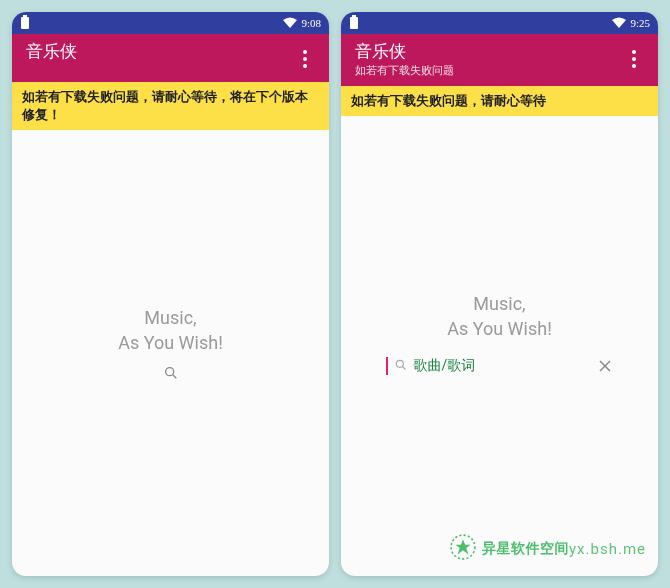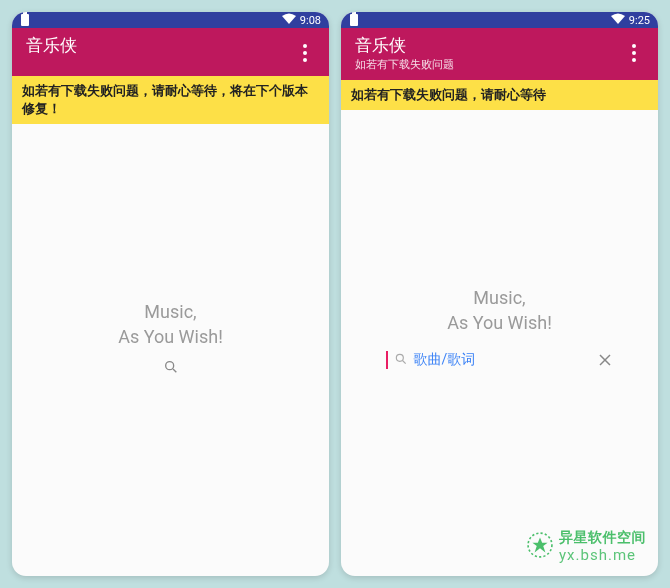--- a/index.html
+++ b/index.html
@@ -17,28 +17,29 @@
       height: 564px;
       background: #fbfbfb;
       border-radius: 14px;
       overflow: hidden;
       box-shadow: 0 2px 6px rgba(0,0,0,0.15);
     }
     .phone-left { left: 12px; top: 12px; }
     .phone-right { left: 341px; top: 12px; }
 
     .status-bar {
-      height: 16px;
+      height: 22px;
       background: #303f9f;
       display: flex;
       align-items: center;
       justify-content: space-between;
       padding: 0 8px;
       color: #fff;
       font-size: 11px;
+      font-family: Liberation Serif, serif;
     }
     .status-left { display: flex; align-items: center; gap: 4px; }
     .status-right { display: flex; align-items: center; gap: 4px; }
     .battery-icon { width: 10px; height: 14px; }
     .wifi-icon { width: 14px; height: 11px; }
 
     .app-bar {
       background: #be185d;
       padding: 6px 12px 8px 14px;
       display: flex;
@@ -88,21 +89,21 @@
       gap: 6px;
     }
     .search-cursor {
       width: 2px; height: 18px;
       background: #e91e63;
     }
     .search-placeholder {
       flex: 1;
       text-align: left;
       font-size: 14px;
-      color: #3b82f6;
+      color: #15803d;
     }
     .search-clear {
       width: 18px; height: 18px;
       display: flex; align-items: center; justify-content: center;
       color: #777;
       cursor: pointer;
     }
 
     .dropdown-menu {
       position: absolute;
@@ -126,21 +127,21 @@
       position: absolute;
       right: 24px;
       bottom: 24px;
       display: flex;
       align-items: center;
       gap: 6px;
       color: #4bbf6b;
       font-size: 13px;
       line-height: 1.2;
     }
-    .watermark-text { display: flex; flex-direction: column; }
+    .watermark-text { display: flex; flex-direction: row; }
     .watermark-title { font-weight: 700; font-size: 14px; letter-spacing: 0.5px; }
     .watermark-url { font-size: 15px; letter-spacing: 1px; opacity: 0.9; }
     .star-icon { width: 26px; height: 26px; }
   </style>
 </head>
 <body>
 
 <div class="phone phone-left">
   <div class="status-bar">
     <div class="status-left">

